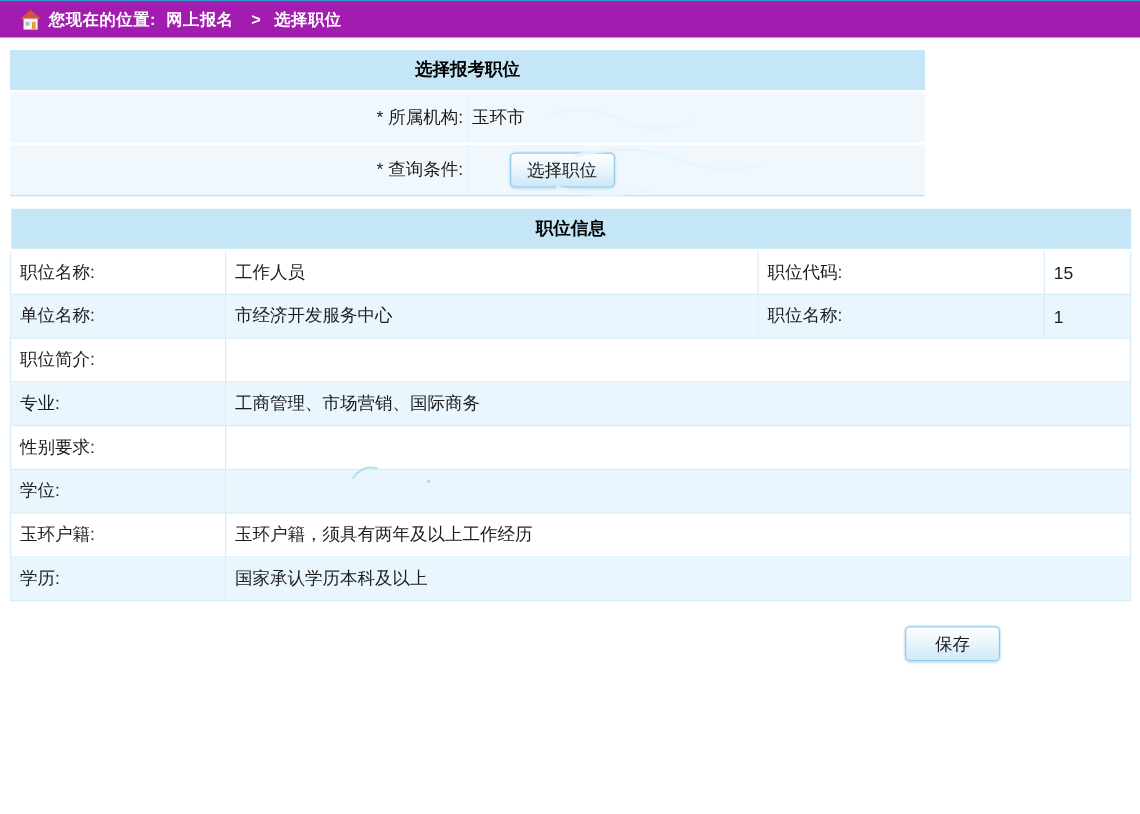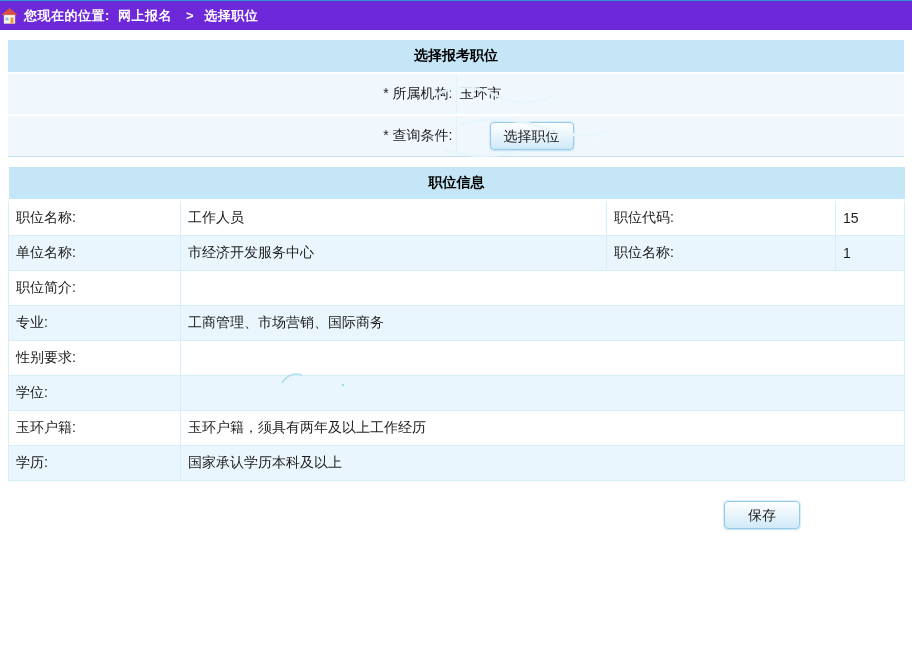--- a/index.html
+++ b/index.html
@@ -7,33 +7,33 @@
     width:912px;height:651px;
     background:#ffffff;
     font-family:"Liberation Sans","DejaVu Sans",sans-serif;
     color:#222222;
     position:relative;
     overflow:hidden;
   }
   
   .topbar{
     height:30px;
-    background:#6d28d9;
+    background:#a21caf;
     border-top:1px solid #2E95C8;
     box-sizing:border-box;
     display:flex;align-items:center;
-    padding-left:1px;
+    padding-left:16px;
   }
   .home-ic{width:17px;height:16px;margin-right:6px;flex:0 0 auto;cursor:pointer;}
   .crumb{color:#ffffff;font-size:13px;font-weight:bold;letter-spacing:.5px;white-space:nowrap;}
   .crumb span{margin-right:4px;}
   .crumb .sep{margin:0 6px;}
   
   .tbl{
-    width:896px;margin:10px 8px 0 8px;
+    width:732px;margin:10px 8px 0 8px;
     border-collapse:collapse;
     font-size:14px;color:#1c1c1c;
     table-layout:fixed;
   }
   .tbl th.title{
     height:30px;background:#C4E6F6;
     font-size:14px;font-weight:bold;color:#000;
     text-align:center;border-bottom:2px solid #ffffff;
   }
   

